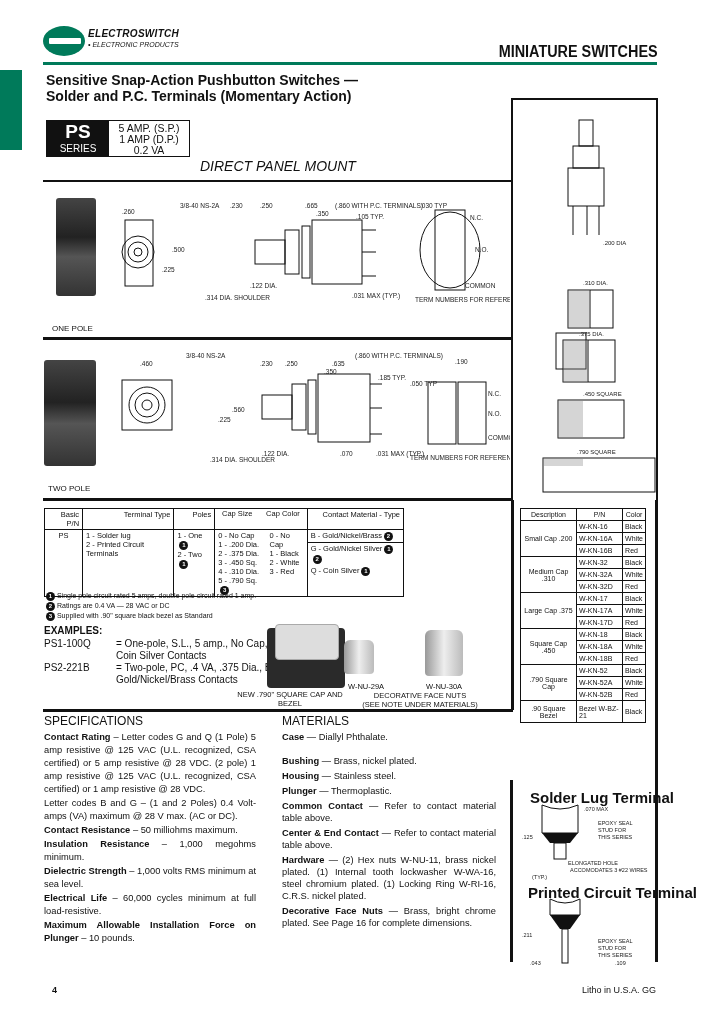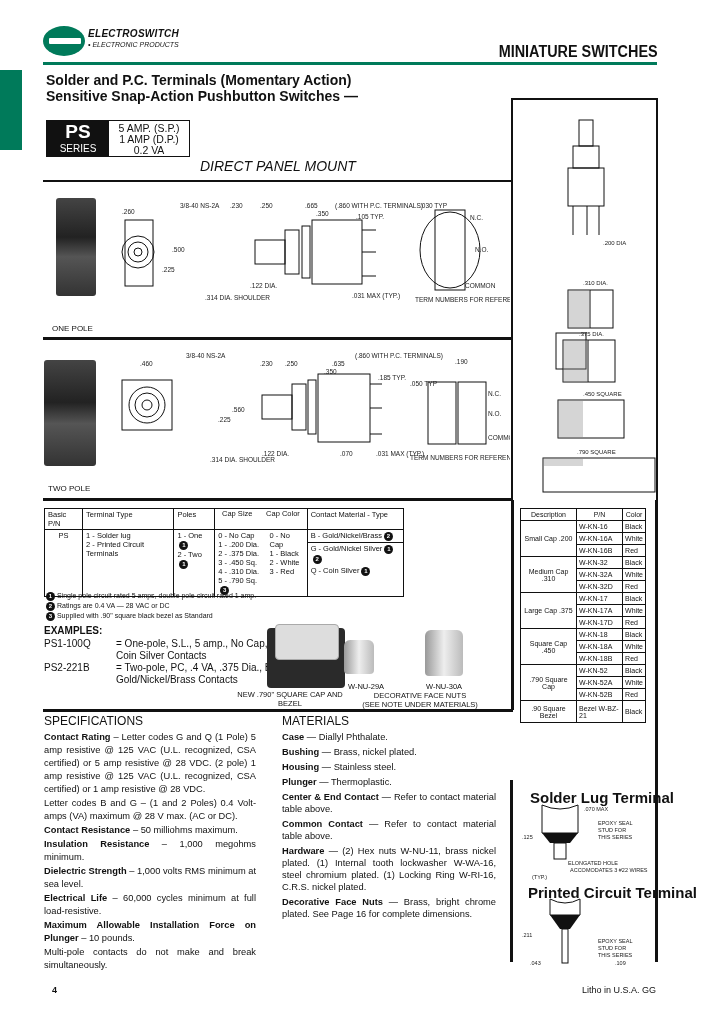--- a/index.html
+++ b/index.html
@@ -20,21 +20,21 @@
 .series .rt{flex:1;font-size:10.5px;line-height:11px;text-align:center;padding-top:2px}
 .dpm{left:200px;top:158px;font-style:italic;font-size:14px}
 .hr{height:2px;background:#111}
 .vr{width:3px;background:#111}
 .rbox{left:511px;top:98px;width:147px;height:410px;border:2px solid #111;border-bottom:none}
 .photo{background:linear-gradient(180deg,#444,#222 40%,#555 60%,#333);border-radius:3px}
 .pole{font-size:8px}
 table{border-collapse:collapse}
 .cfg{left:44px;top:508px;width:360px;font-size:7.5px}
 .cfg td,.cfg th{border:1px solid #111;padding:1px 3px;vertical-align:top;font-weight:normal}
-.cfg th{text-align:left}
+.cfg th{text-align:right}
 .num{display:inline-block;width:9px;height:9px;border-radius:50%;background:#111;color:#fff;font-size:6px;text-align:center;line-height:9px;font-weight:bold;margin-left:2px}
 .notes{left:44px;top:591px;font-size:7px;line-height:10px}
 .ex-title{left:44px;top:625px;font-weight:bold;font-size:10px}
 .ex{left:44px;top:638px;font-size:10px;line-height:12px}
 .ex .row{display:flex}
 .ex .pn{width:72px}
 .cap-img{left:267px;top:628px;width:78px;height:60px;background:#2a2a2a;border-radius:4px}
 .cap-img:before{content:"";position:absolute;left:8px;top:-4px;width:62px;height:34px;background:#ddd;border-radius:4px;border:1px solid #aaa}
 .cap-cap{left:230px;top:690px;font-size:7.5px;text-align:center;width:120px;line-height:9px}
 .nut{background:linear-gradient(90deg,#999,#eee,#bbb);border-radius:6px 6px 4px 4px}
@@ -53,22 +53,22 @@
 <body>
 
 <div class="abs logo"></div>
 <div class="abs brand1">ELECTROSWITCH</div>
 <div class="abs brand2">• ELECTRONIC PRODUCTS</div>
 <div class="abs hdr-title">MINIATURE SWITCHES</div>
 <div class="abs hdr-line"></div>
 <div class="abs sidetab"></div>
 
 <div class="abs title">
+  <div>Sensitive Snap-Action Pushbutton Switches —</div>
   <div>Solder and P.C. Terminals (Momentary Action)</div>
-  <div>Sensitive Snap-Action Pushbutton Switches —</div>
 </div>
 
 <div class="abs series">
   <div class="blk">
     <div class="ps">PS</div>
     <div class="sr">SERIES</div>
   </div>
   <div class="rt">
     <div>5 AMP. (S.P.)</div>
     <div>1 AMP (D.P.)</div>
@@ -370,31 +370,30 @@
 
 <div class="abs sec-h" style="left:44px;top:714px">SPECIFICATIONS</div>
 <div class="abs spec" style="left:44px;top:731px;width:212px">
   <p><b>Contact Rating</b><span> – Letter codes G and Q (1 Pole) 5 amp resistive @ 125 VAC (U.L. recognized, CSA certified) or 5 amp resistive @ 28 VDC. (2 pole) 1 amp resistive @ 125 VAC (U.L. recognized, CSA certified) or 1 amp resistive @ 28 VDC.</span></p>
   <p><span>Letter codes B and G – (1 and 2 Poles) 0.4 Volt-amps (VA) maximum @ 28 V max. (AC or DC).</span></p>
   <p><b>Contact Resistance</b><span> – 50 milliohms maximum.</span></p>
   <p><b>Insulation Resistance</b><span> – 1,000 megohms minimum.</span></p>
   <p><b>Dielectric Strength</b><span> – 1,000 volts RMS minimum at sea level.</span></p>
   <p><b>Electrical Life</b><span> – 60,000 cycles minimum at full load-resistive.</span></p>
   <p><b>Maximum Allowable Installation Force on Plunger</b><span> – 10 pounds.</span></p>
-  <p><span>Multi-pole contacts do not make and break simultaneously.</span></p>
 </div>
 
 <div class="abs sec-h" style="left:282px;top:714px">MATERIALS</div>
 <div class="abs spec" style="left:282px;top:731px;width:214px;line-height:12px">
-  <p style="margin-bottom:3px"><b>Case</b><span> — Diallyl Phthalate.</span></p>
+  <p style="margin-bottom:12px"><b>Case</b><span> — Diallyl Phthalate.</span></p>
   <p style="margin-bottom:3px"><b>Bushing</b><span> — Brass, nickel plated.</span></p>
   <p style="margin-bottom:3px"><b>Housing</b><span> — Stainless steel.</span></p>
   <p style="margin-bottom:3px"><b>Plunger</b><span> — Thermoplastic.</span></p>
+  <p style="margin-bottom:3px"><b>Common Contact</b><span> — Refer to contact material table above.</span></p>
   <p style="margin-bottom:3px"><b>Center &amp; End Contact</b><span> — Refer to contact material table above.</span></p>
-  <p style="margin-bottom:3px"><b>Common Contact</b><span> — Refer to contact material table above.</span></p>
   <p style="margin-bottom:3px"><b>Hardware</b><span> — (2) Hex nuts W-NU-11, brass nickel plated. (1) Internal tooth lockwasher W-WA-16, steel chromium plated. (1) Locking Ring W-RI-16, C.R.S. nickel plated.</span></p>
   <p><b>Decorative Face Nuts</b><span> — Brass, bright chrome plated. See Page 16 for complete dimensions.</span></p>
 </div>
 
 <div class="abs vr" style="left:510px;top:780px;height:182px"></div>
 <div class="abs vr" style="left:655px;top:780px;height:182px"></div>
 <div class="abs term-h" style="left:530px;top:789px">Solder Lug Terminal</div>
 <div class="abs" style="left:520px;top:803px;width:135px;height:80px">
   <svg width="135" height="80">
     <path d="M22 2 L22 30 L58 30 L58 2 Q40 10 22 2" fill="none" stroke="#111"></path>

